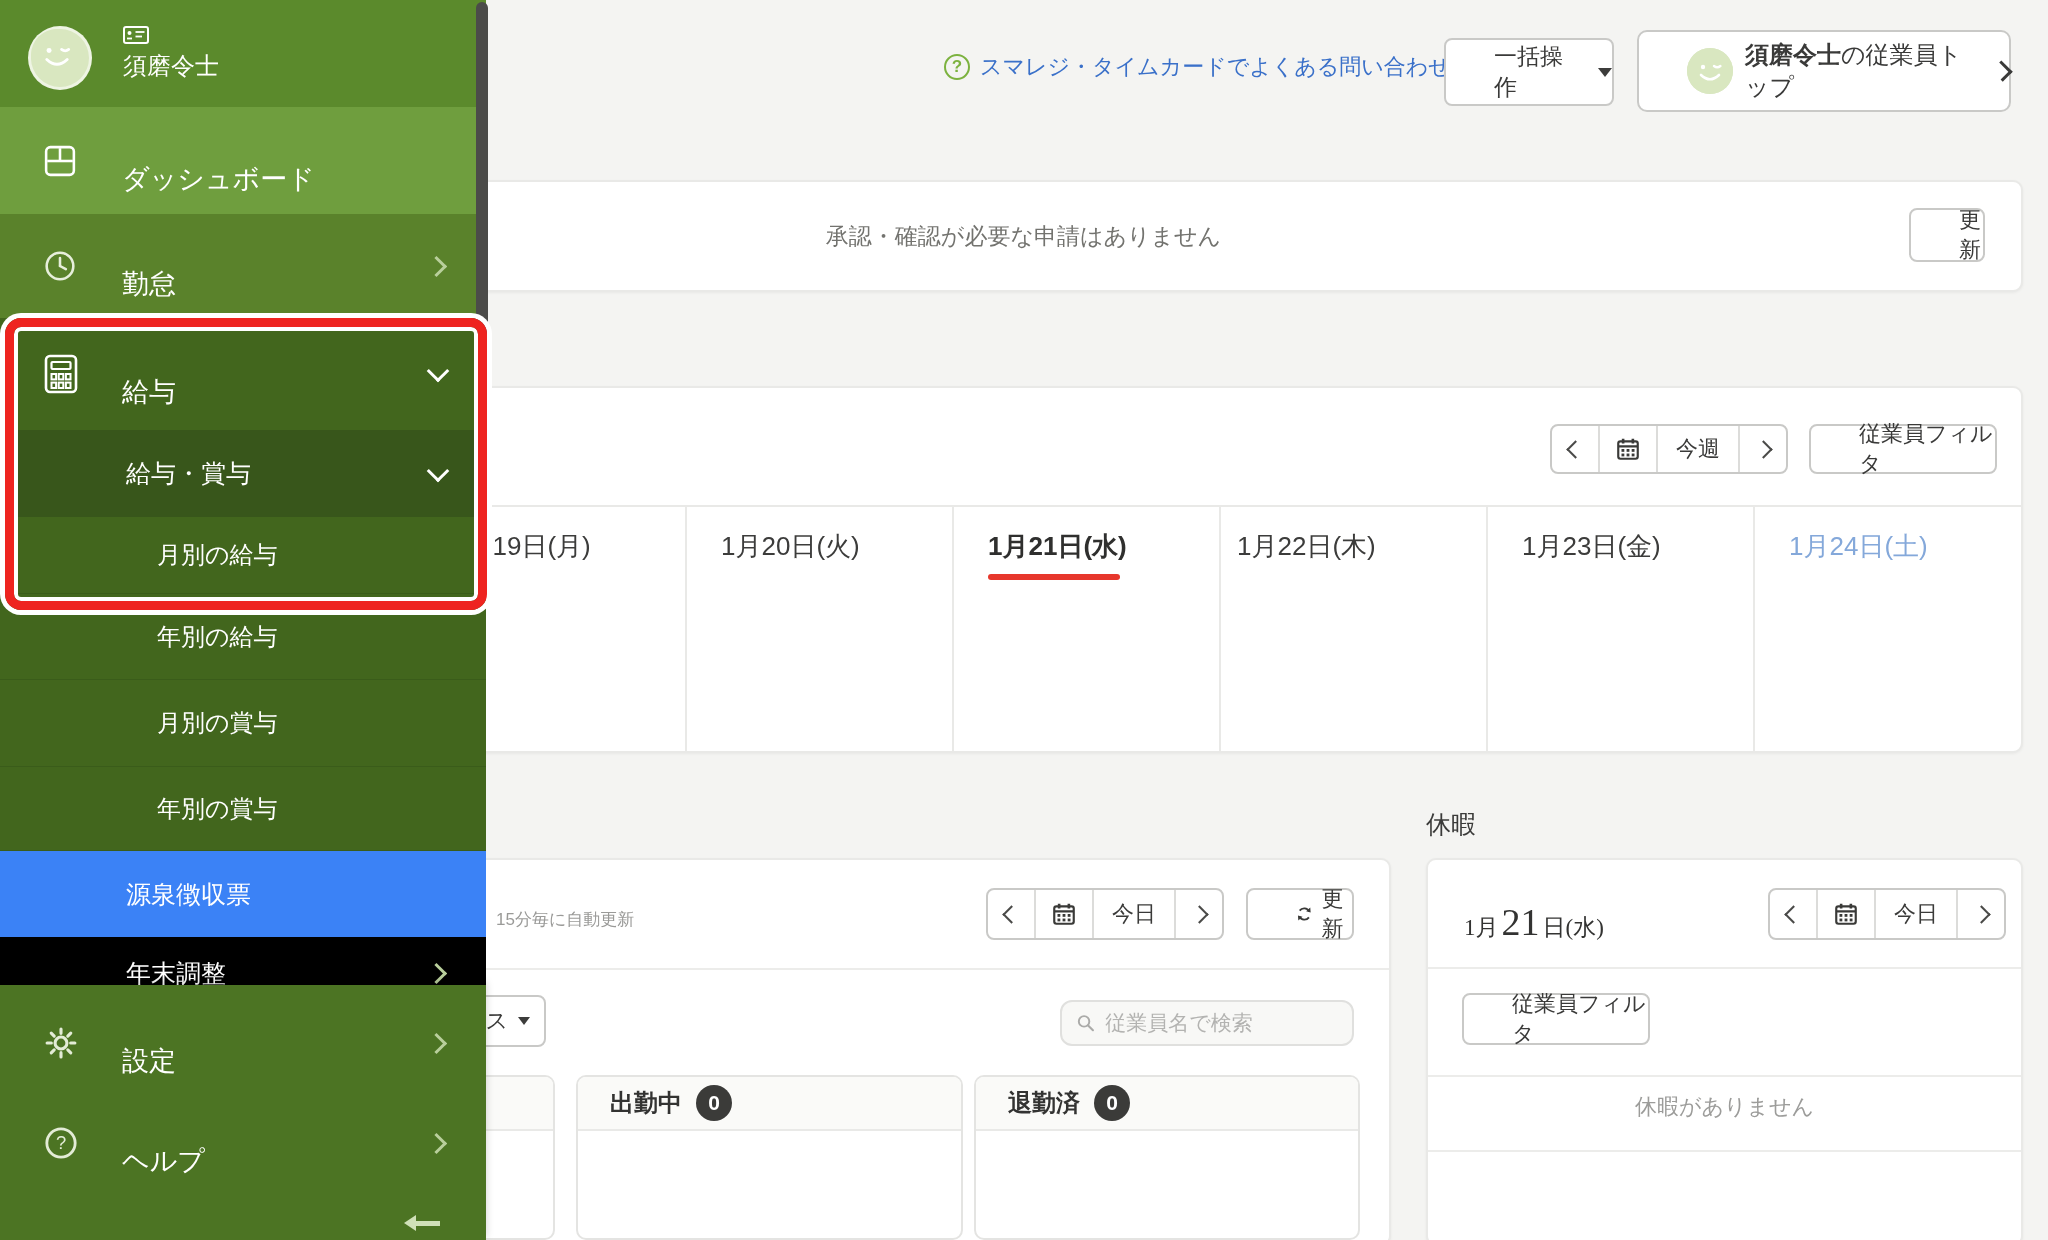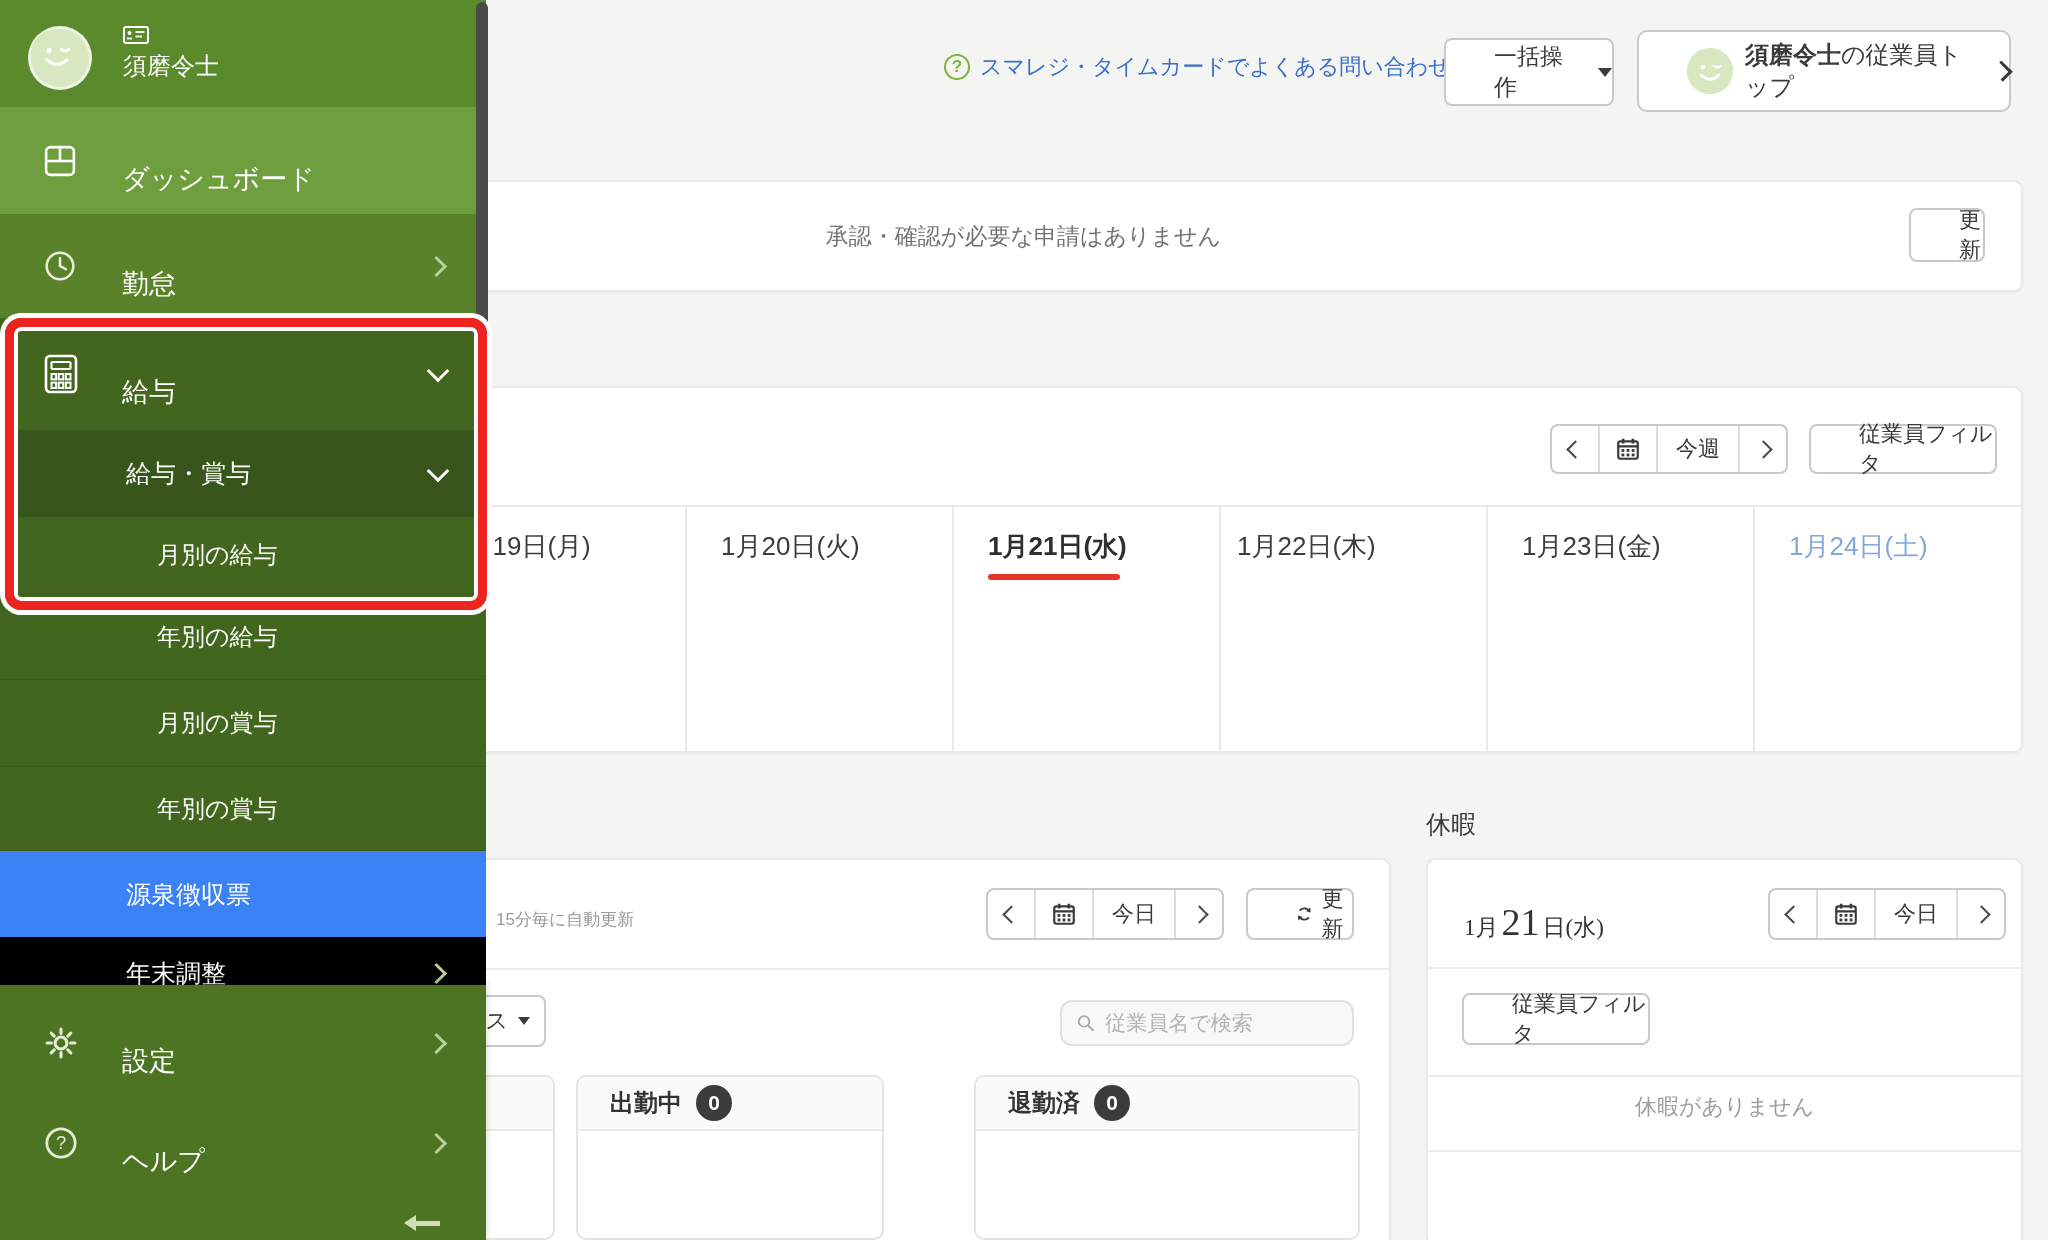--- a/index.html
+++ b/index.html
@@ -63,21 +63,21 @@
   #att-search input{border:none;outline:none;background:transparent;font-size:21px;color:#555;width:100%;
                     font-family:"Liberation Sans","DejaVu Sans",sans-serif;}
   #att-search input::placeholder{color:#b3b3b1;}
   .panel{position:absolute;top:215px;bottom:4px;background:#fff;border:2px solid #e4e4e2;border-radius:10px;box-sizing:border-box;}
   .panel-head{height:52px;background:#fafaf8;border-bottom:2px solid #e9e9e7;border-radius:8px 8px 0 0;
               display:flex;align-items:center;gap:14px;padding-left:32px;}
   .panel-head .lab{font-size:24px;font-weight:bold;color:#333332;}
   .badge{width:36px;height:36px;border-radius:50%;background:#3b3b39;color:#fff;font-size:21px;font-weight:bold;
          display:flex;align-items:center;justify-content:center;}
   #panel-0{left:20px;width:137px;}
-  #panel-1{left:178px;width:308px;}
+  #panel-1{left:178px;width:387px;}
   #panel-2{left:576px;width:386px;}
 
   #leave-title{position:absolute;left:1426px;top:808px;font-size:25px;color:#3b3b3a;}
   #leave-card{left:1426px;top:858px;width:593px;height:384px;}
   .leave-date{position:absolute;left:36px;top:40px;display:flex;align-items:baseline;gap:3px;color:#333332;font-family:Liberation Serif, serif;}
   .leave-date .m{font-size:23px;} .leave-date .d{font-size:38px;} .leave-date .r{font-size:23px;}
   #leave-seg{left:340px;top:28px;height:52px;}
   #leave-hr1{top:107px;} #leave-hr2{top:215px;} #leave-hr3{top:290px;}
   #leave-filter{left:34px;top:133px;width:188px;height:52px;font-size:22px;}
   .leave-empty{position:absolute;left:0;right:0;top:232px;text-align:center;font-size:22px;color:#9c9c9a;}

